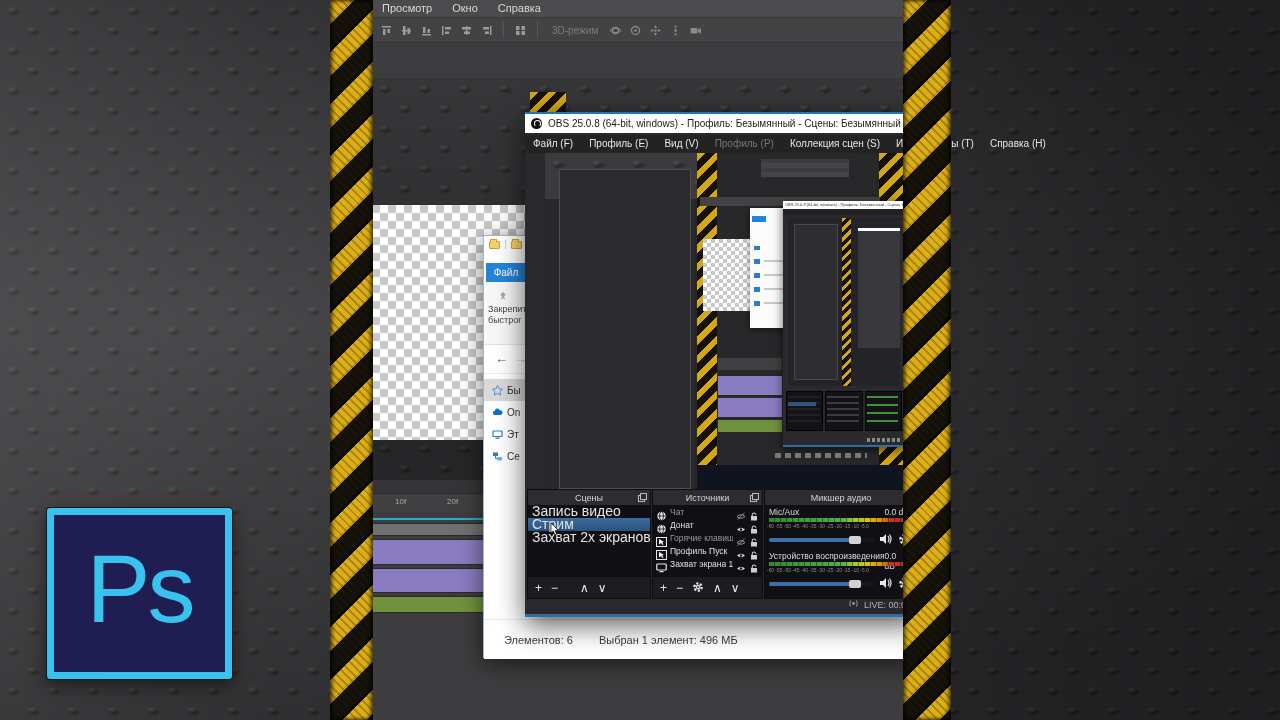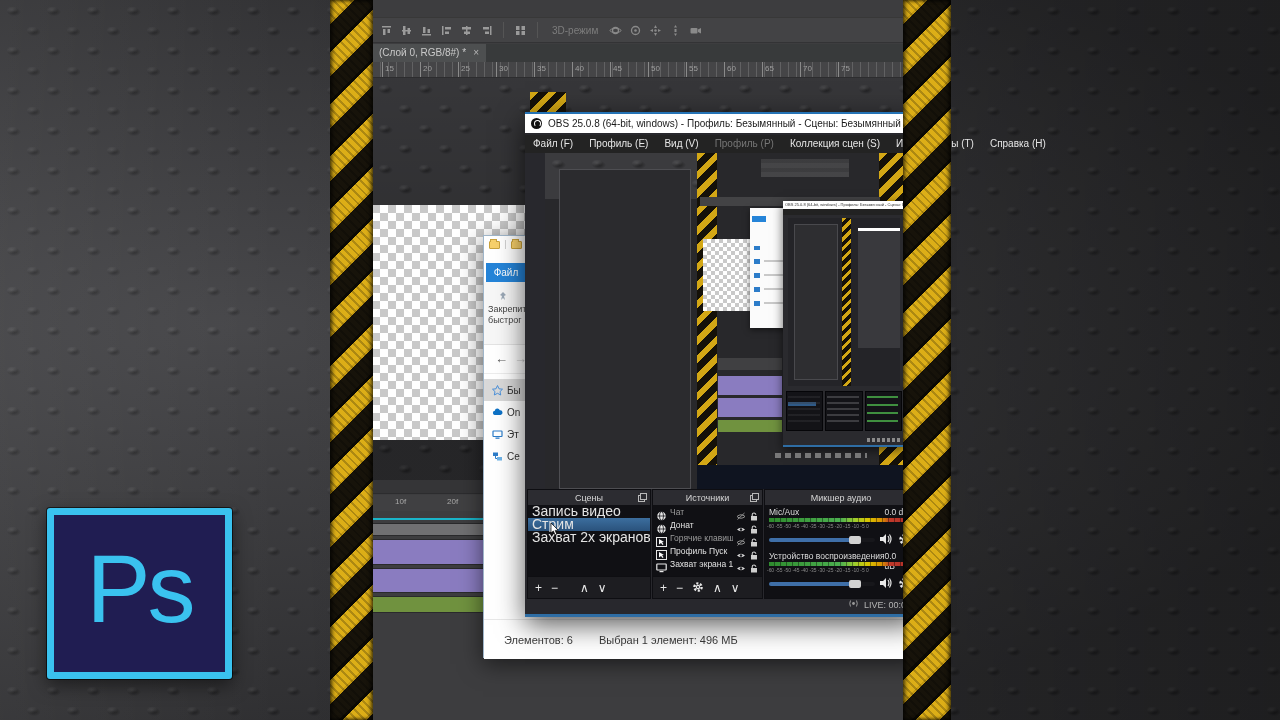--- a/index.html
+++ b/index.html
@@ -200,20 +200,25 @@
     box-shadow:0 0 0 1px rgba(0,0,0,.6), 0 6px 18px rgba(0,0,0,.5); }
   #ps-logo span { font-size:96px; color:#3ac2ef; letter-spacing:-3px; line-height:1; padding-bottom:10px; }
 </style>
 </head>
 <body>
 
 <div id="bg" class="plate"></div>
 <div id="bg-shade"></div>
 
 <div id="ps-window">
+  <div class="ps-menubar">
+    <span class="ps-menu-item">Просмотр</span>
+    <span class="ps-menu-item">Окно</span>
+    <span class="ps-menu-item">Справка</span>
+  </div>
 
   <div class="ps-optionsbar">
     <span class="ps-icon">
         <svg width="13" height="13">
           <rect x="2" y="2" width="9" height="1.5" fill="#9a9a9a"></rect>
           <rect x="3" y="5" width="2.5" height="6" fill="#9a9a9a"></rect>
           <rect x="7.5" y="5" width="2.5" height="4" fill="#9a9a9a"></rect>
         </svg>
       </span>
     <span class="ps-icon">
@@ -287,42 +292,21 @@
         </svg>
       </span>
     <span class="ps-icon">
         <svg width="13" height="13">
           <rect x="1.5" y="4" width="7" height="5.5" rx="1" fill="#8a8a8a"></rect>
           <path d="M9 5.5 L12 4 L12 9.5 L9 8 Z" fill="#8a8a8a"></path>
         </svg>
       </span>
   </div>
 
-  <div class="ps-tabbar">
-    <div class="ps-tab">
-      <span>(Слой 0, RGB/8#) *</span>
-      <span class="ps-tab-close">×</span>
-    </div>
-  </div>
-
-  <div class="ps-ruler">
-    <span>15</span>
-    <span>20</span>
-    <span>25</span>
-    <span>30</span>
-    <span>35</span>
-    <span>40</span>
-    <span>45</span>
-    <span>50</span>
-    <span>55</span>
-    <span>60</span>
-    <span>65</span>
-    <span>70</span>
-    <span>75</span>
-  </div>
+
 
   <div class="ps-canvas plate">
     <div class="ps-canvas-shade"></div>
     <div class="doc-stripe-frag caution-sm"></div>
     <div class="ps-checker checker"></div>
   </div>
 
   <div class="ps-timeline">
     <div class="tl-toprow"></div>
     <div class="tl-ruler">

